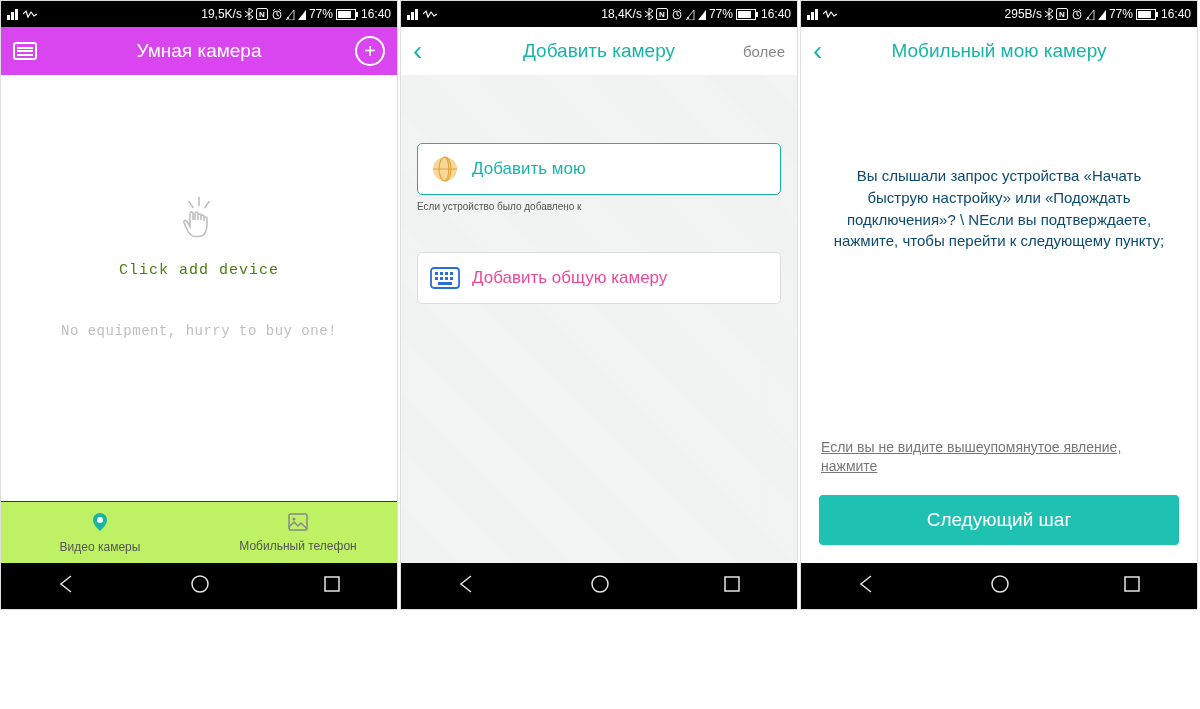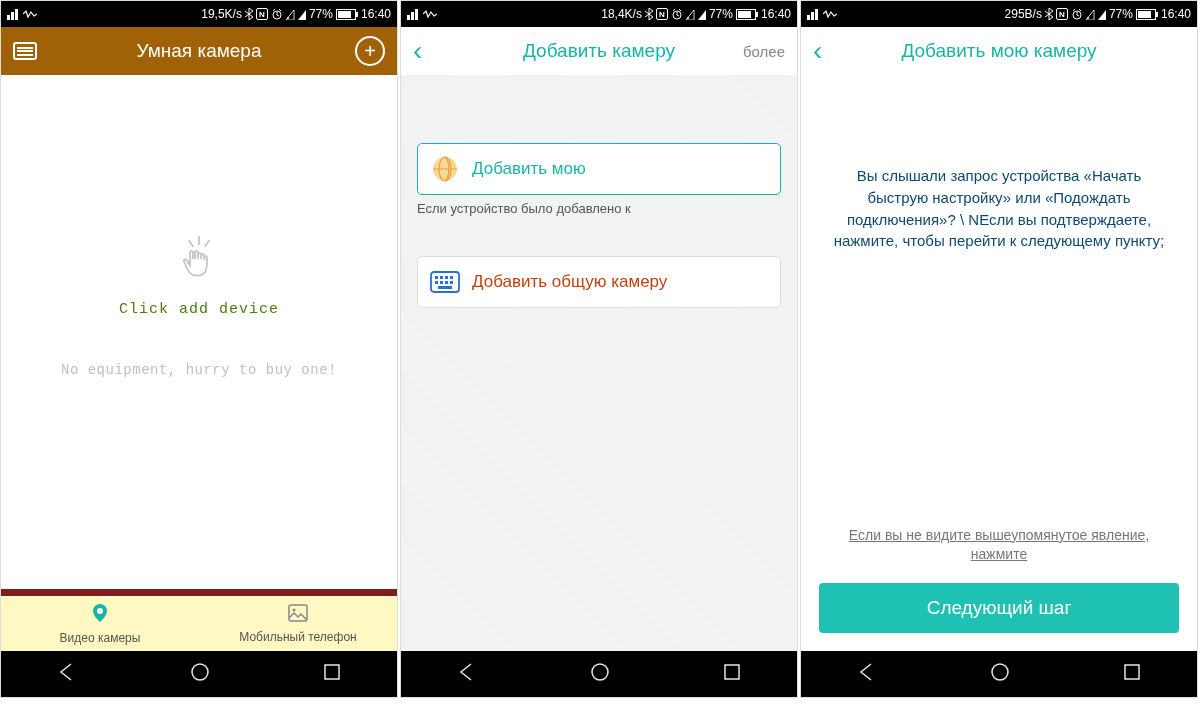--- a/index.html
+++ b/index.html
@@ -6,21 +6,21 @@
   body {
     background: #fff;
     font-family: -apple-system, Helvetica, Arial, sans-serif;
     width: 1200px;
     height: 709px;
     display: flex;
     gap: 2px;
   }
   .phone {
     width: 398px;
-    height: 698px;
+    height: 610px;
     background: #fff;
     display: flex;
     flex-direction: column;
     border: 1px solid #ddd;
     position: relative;
   }
 
   
   .statusbar {
     height: 26px;
@@ -39,21 +39,21 @@
 
   
   .app-header {
     height: 48px;
     display: flex;
     align-items: center;
     justify-content: center;
     position: relative;
     font-size: 19px;
   }
-  .app-header.teal { background: #a16207; color: #fff; }
+  .app-header.teal { background: #d946ef; color: #fff; }
   .app-header.white { background: #fff; color: #18b5a7; }
   .hdr-left, .hdr-right {
     position: absolute;
     top: 0; bottom: 0;
     display: flex;
     align-items: center;
     padding: 0 12px;
   }
   .hdr-left { left: 0; }
   .hdr-right { right: 0; font-size: 15px; color: #888; }
@@ -83,66 +83,65 @@
     position: absolute; left: 0; right: 0; top: 45%; transform: translateY(-50%);
     text-align: center;
   }
   .empty-state .hand-icon { color: #bfbfbf; margin-bottom: 8px; }
   .click-add { color: #4d7c0f; font-family: "Courier New", monospace; font-size: 15px; letter-spacing: 1px; margin-bottom: 4px;}
   .no-equip { color: #bfbfbf; font-family: "Courier New", monospace; font-size: 14px; letter-spacing: 0.5px; margin-top: 44px;}
 
   
   .tabbar {
     height: 62px;
-    border-top: 7px solid #7f1d1d;
-    display: flex;
-    background: #fef9c3;
+    border-top: 1px solid #7f1d1d;
+    display: flex;
+    background: #bef264;
   }
   .tab {
     flex: 1; display: flex; flex-direction: column; align-items: center; justify-content: center;
     font-size: 12px; color: #555; gap: 4px;
   }
   .tab.active .tab-icon { color: #18b5a7; }
   .tab-icon { color: #888; }
 
   
   .option-card {
     background: #fff;
     border: 1px solid #ddd;
     border-radius: 5px;
     margin: 18px 16px 0 16px;
     height: 52px;
     display: flex;
     align-items: center;
     padding: 0 12px;
     gap: 12px;
     font-size: 17px;
-    color: #c2410c;
+    color: #ec4899;
   }
   .option-card.selected { border: 1.5px solid #18b5a7; color: #18b5a7; margin-top: 28px; }
   .option-icon { width: 30px; height: 30px; display: flex; align-items: center; justify-content: center; }
   .card-sub {
     margin: 6px 16px 40px 16px;
-    font-size: 13px;
+    font-size: 10px;
     color: #555;
   }
 
   
   .instr {
     text-align: center;
     color: #0c4a6e;
     font-size: 15px;
     line-height: 1.45;
     padding: 90px 30px 0 30px;
   }
   .sub-link {
     position: absolute;
     bottom: 86px;
     left: 0; right: 0;
-    text-align: center;
     font-size: 14px;
     color: #777;
     text-decoration: underline;
     padding: 0 20px;
     line-height: 1.4;
   }
   .next-btn {
     position: absolute;
     bottom: 18px;
     left: 18px; right: 18px;
@@ -444,21 +443,21 @@
           </svg>
         </span>
       <span class="sb-txt">16:40</span>
     </div>
   </div>
 
   <div class="app-header white">
     <div class="hdr-left">
       <span class="back-chevron">‹</span>
     </div>
-    <span>Добавить мою камеру</span>
+    <span>Мобильный мою камеру</span>
   </div>
 
   <div class="content white">
     <div class="instr">Вы слышали запрос устройства «Начать быструю настройку» или «Подождать подключения»? \ NЕсли вы подтверждаете, нажмите, чтобы перейти к следующему пункту;</div>
     <div class="sub-link">Если вы не видите вышеупомянутое явление, нажмите</div>
     <button class="next-btn">Следующий шаг</button>
   </div>
 
   <div class="navbar">
     <span class="nav-btn"><svg width="20" height="20" viewBox="0 0 20 20">

